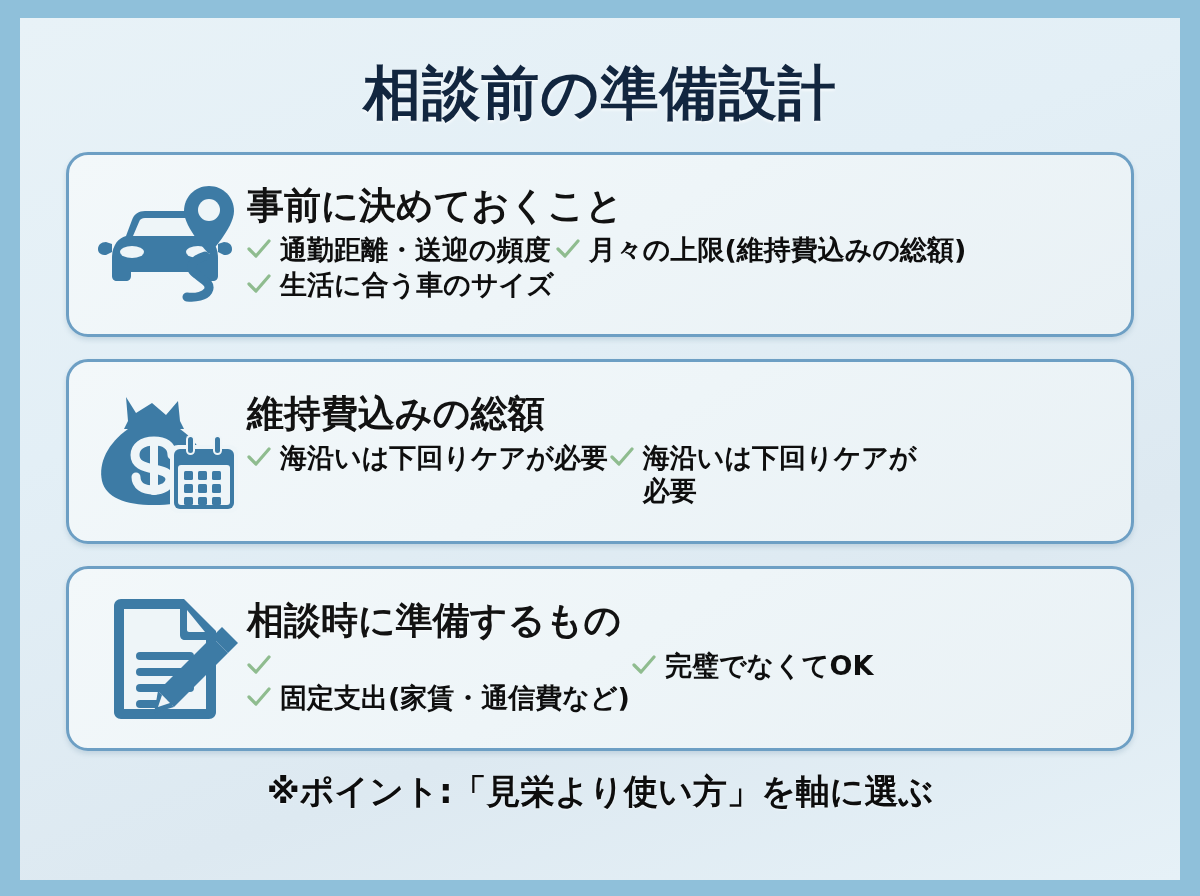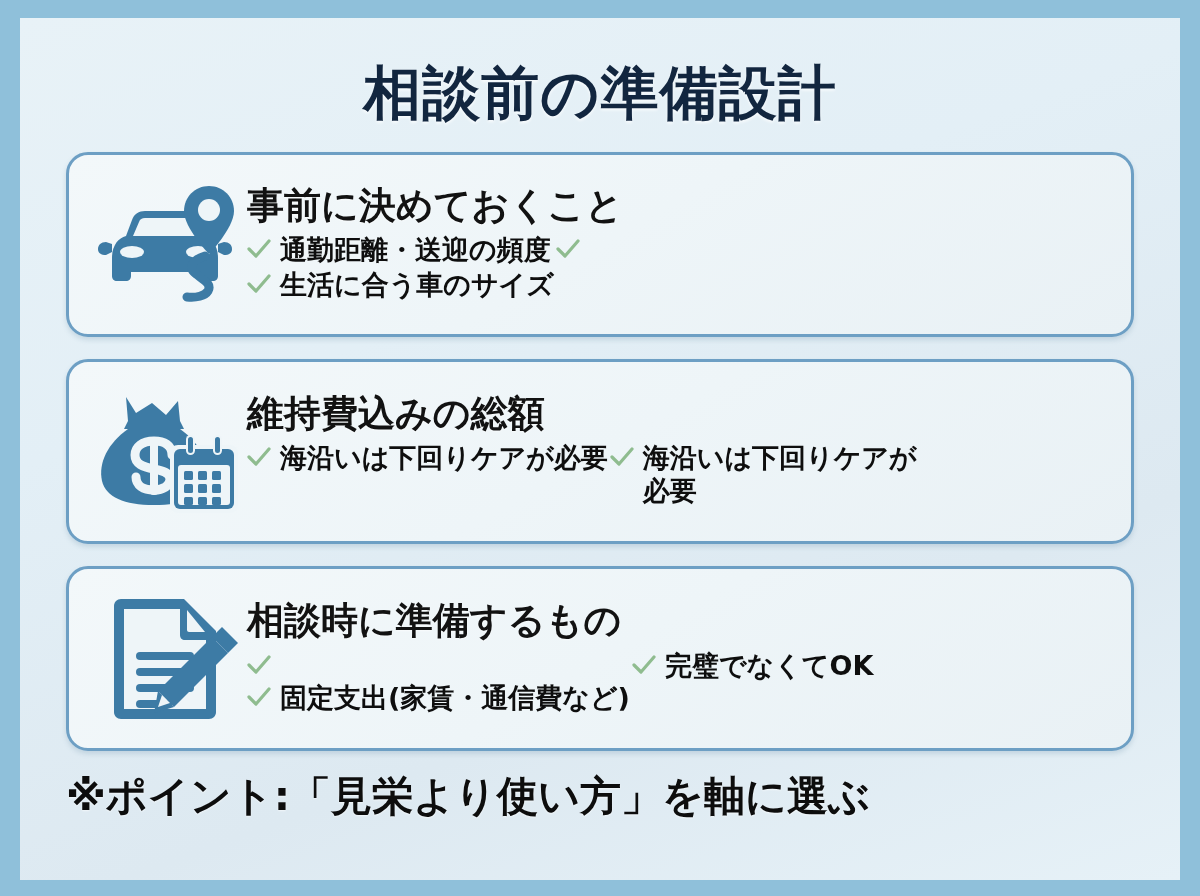--- a/index.html
+++ b/index.html
@@ -123,22 +123,22 @@
     width: 24px;
     height: 30px;
     display: flex;
     align-items: center;
     justify-content: center;
   }
   .check svg { display: block; }
 
   
   .footer-note {
-    text-align: left;
-    font-size: 41px;
+    text-align: center;
+    font-size: 34px;
     font-weight: bold;
     color: #0d0d0d;
     margin-top: 18px;
     white-space: nowrap;
     text-shadow: 0 1px 2px rgba(255,255,255,0.6);
   }
 
   
   #card-2 .bullet-col.col-right { max-width: 330px; }
 </style>
@@ -200,20 +200,21 @@
                 <span>生活に合う車のサイズ</span>
               </div>
             </div>
             <div class="bullet-col col-right">
               <div class="bullet">
                 <span class="check">
                   <svg width="24" height="20" viewBox="0 0 24 20">
                       <path d="M2 10 L9 17 L22 2" fill="none" stroke="#8fbc8f" stroke-width="3.2" stroke-linecap="round" stroke-linejoin="round"></path>
                     </svg>
                 </span>
+                <span>月々の上限(維持費込みの総額)</span>
               </div>
             </div>
           </div>
         </div>
       </section>
 
       <section class="card" id="card-2">
         <div class="card-icon">
           <svg width="150" height="130" viewBox="0 0 150 130" aria-hidden="true">
             <g fill="#3d7ba5">

